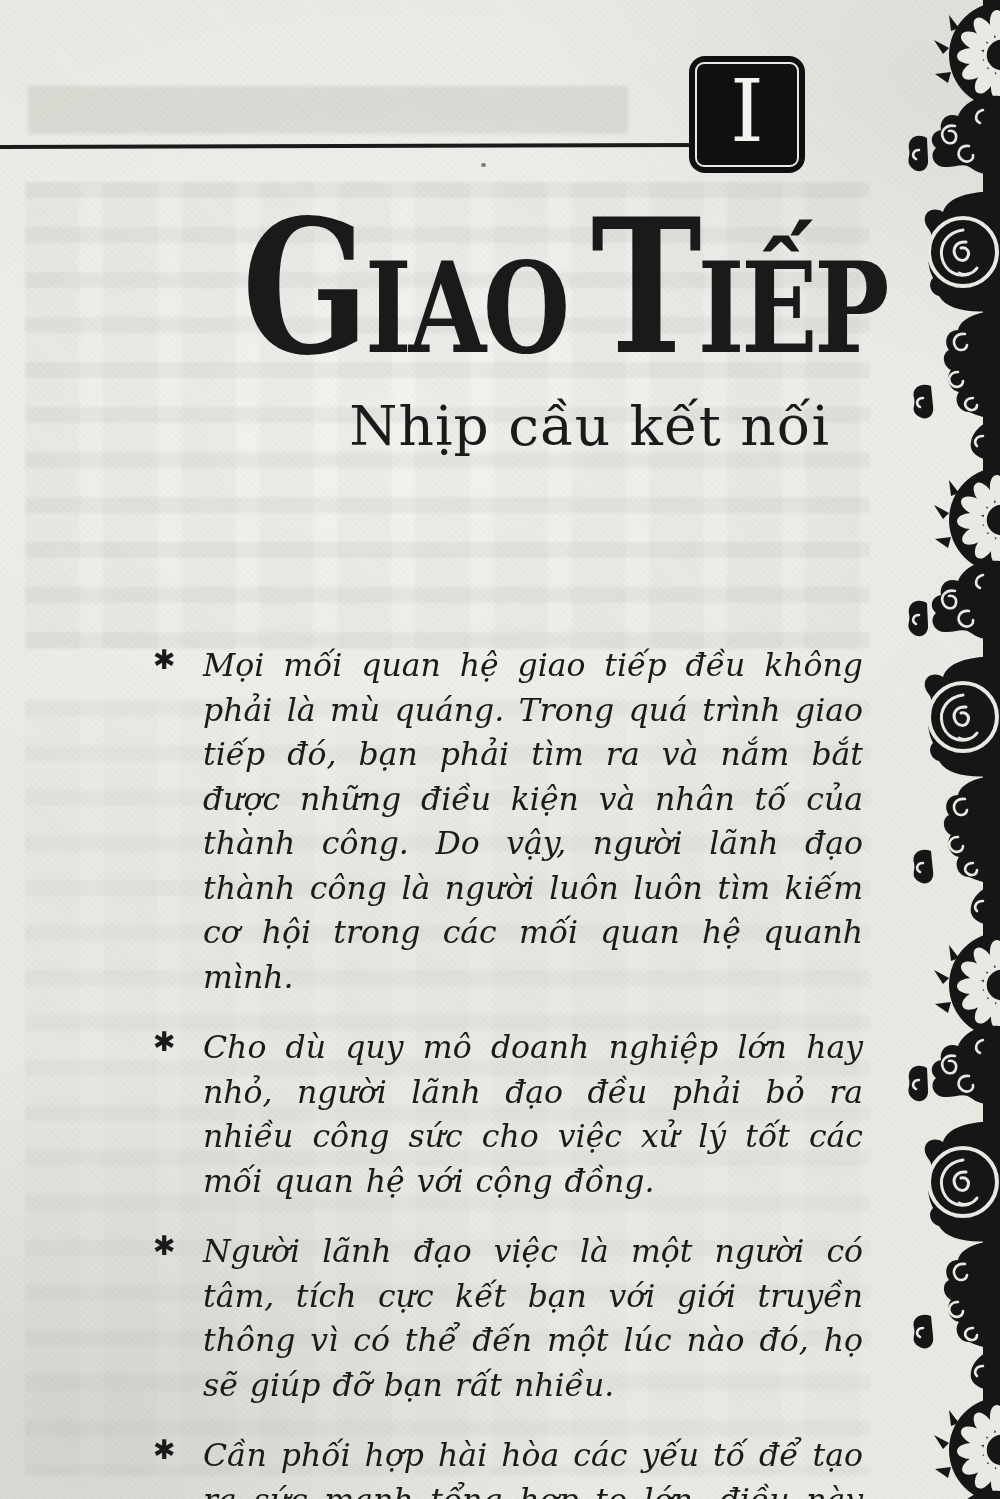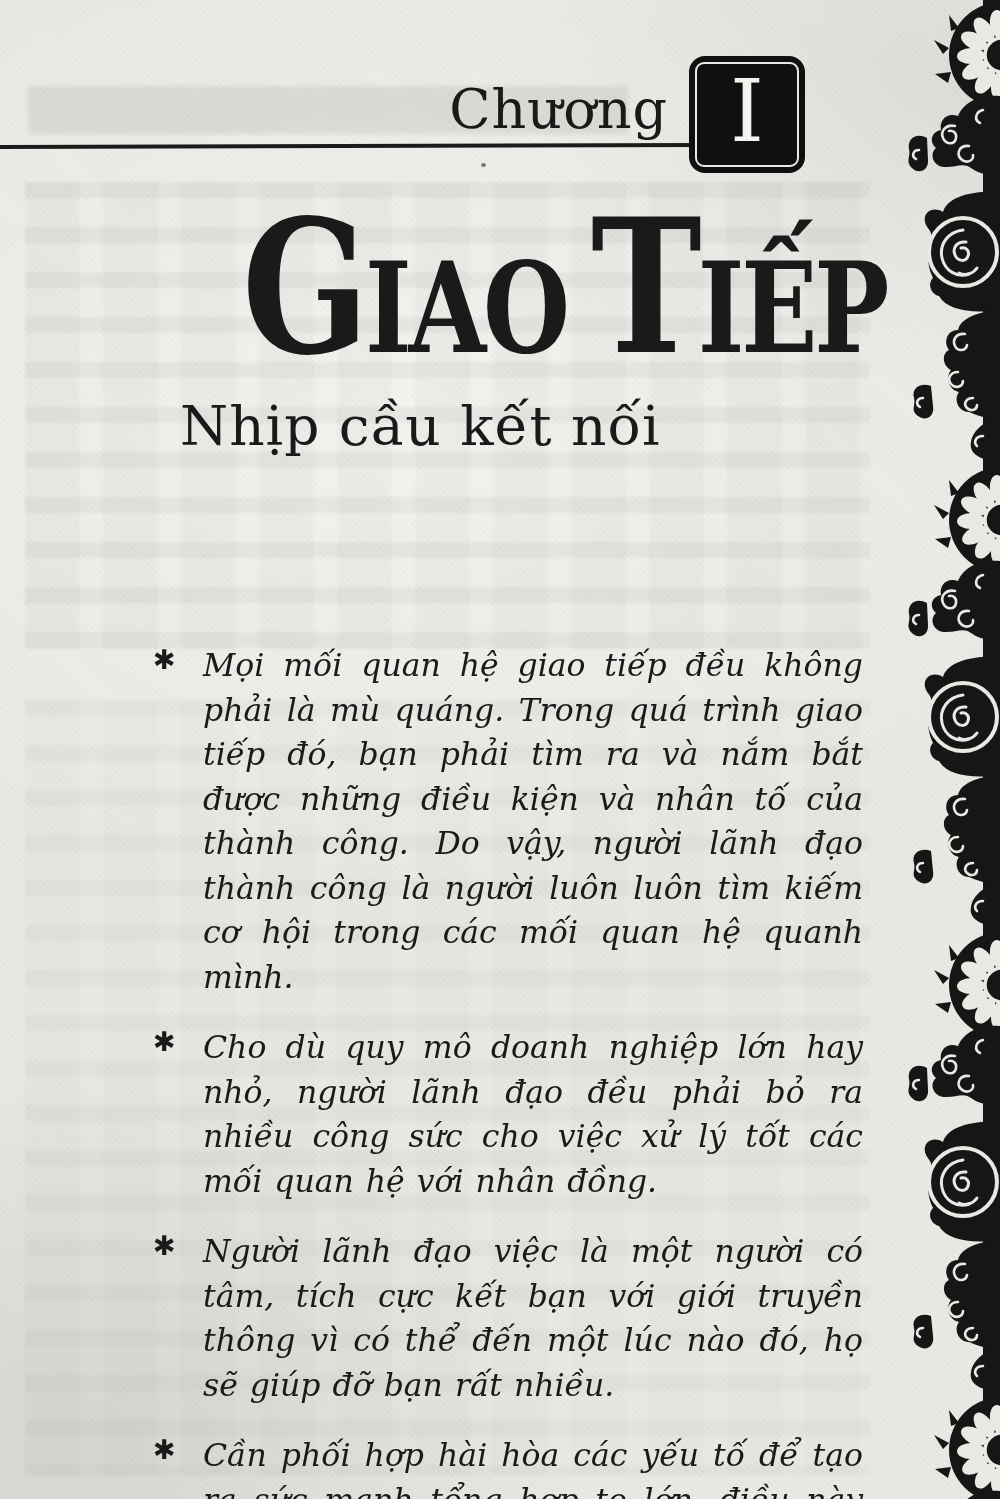--- a/index.html
+++ b/index.html
@@ -72,21 +72,21 @@
     text-align: center; white-space: nowrap;
     font-weight: bold; line-height: 1;
     transform: scaleX(0.80); transform-origin: 50% 0;
   }
   .title .big   { font-size: 186px; letter-spacing: -5px; }
   .title .small { font-size: 125px; letter-spacing: -4px; }
   .title .w2    { margin-left: 30px; }
 
   .subtitle {
     position: absolute; top: 394px; left: 180px; width: 650px;
-    font-size: 55px; letter-spacing: 1px;
+    text-align: right; font-size: 55px; letter-spacing: 1px;
   }
 
   
   .bullets {
     position: absolute; top: 643px; left: 203px; width: 660px;
     margin: 0; padding: 0; list-style: none;
     font-style: italic; font-size: 31.5px; line-height: 44.5px;
     text-align: justify; word-spacing: 2px;
   }
   .bullets li { position: relative; margin: 0 0 26px 0; }
@@ -103,40 +103,39 @@
 <body>
 
 <div class="page">
 
   <div class="ghost-header" style="top:86px;left:28px;width:600px;height:48px;"></div>
   <div class="ghost" style="top:182px;left:25px;width:845px;height:468px;opacity:.55;"></div>
   <div class="ghost" style="top:700px;left:25px;width:845px;height:775px;opacity:.34;"></div>
 
   <div class="grain"></div>
 
-  <div class="chapter-label">Chương</div>
   <div class="rule"></div>
   <div class="speck"></div>
   <div class="chapter-box">
     <span class="chapter-number">I</span>
   </div>
 
   <div class="title">
     <span class="big">G</span><span class="small">IAO</span><span class="big w2">T</span><span class="small">IẾP</span>
   </div>
   <div class="subtitle">Nhịp cầu kết nối</div>
 
   <ul class="bullets">
     <li>
       <span class="marker">✱</span>
       <span>Mọi mối quan hệ giao tiếp đều không phải là mù quáng. Trong quá trình giao tiếp đó, bạn phải tìm ra và nắm bắt được những điều kiện và nhân tố của thành công. Do vậy, người lãnh đạo thành công là người luôn luôn tìm kiếm cơ hội trong các mối quan hệ quanh mình.</span>
     </li>
     <li>
       <span class="marker">✱</span>
-      <span>Cho dù quy mô doanh nghiệp lớn hay nhỏ, người lãnh đạo đều phải bỏ ra nhiều công sức cho việc xử lý tốt các mối quan hệ với nhân đồng.</span>
+      <span>Cho dù quy mô doanh nghiệp lớn hay nhỏ, người lãnh đạo đều phải bỏ ra nhiều công sức cho việc xử lý tốt các mối quan hệ với cộng đồng.</span>
     </li>
     <li>
       <span class="marker">✱</span>
       <span>Người lãnh đạo việc là một người có tâm, tích cực kết bạn với giới truyền thông vì có thể đến một lúc nào đó, họ sẽ giúp đỡ bạn rất nhiều.</span>
     </li>
     <li>
       <span class="marker">✱</span>
       <span>Cần phối hợp hài hòa các yếu tố để tạo ra sức mạnh tổng hợp to lớn, điều này đòi hỏi người lãnh đạo phải có khả năng giao tiếp thật tốt.</span>
     </li>
   </ul>

